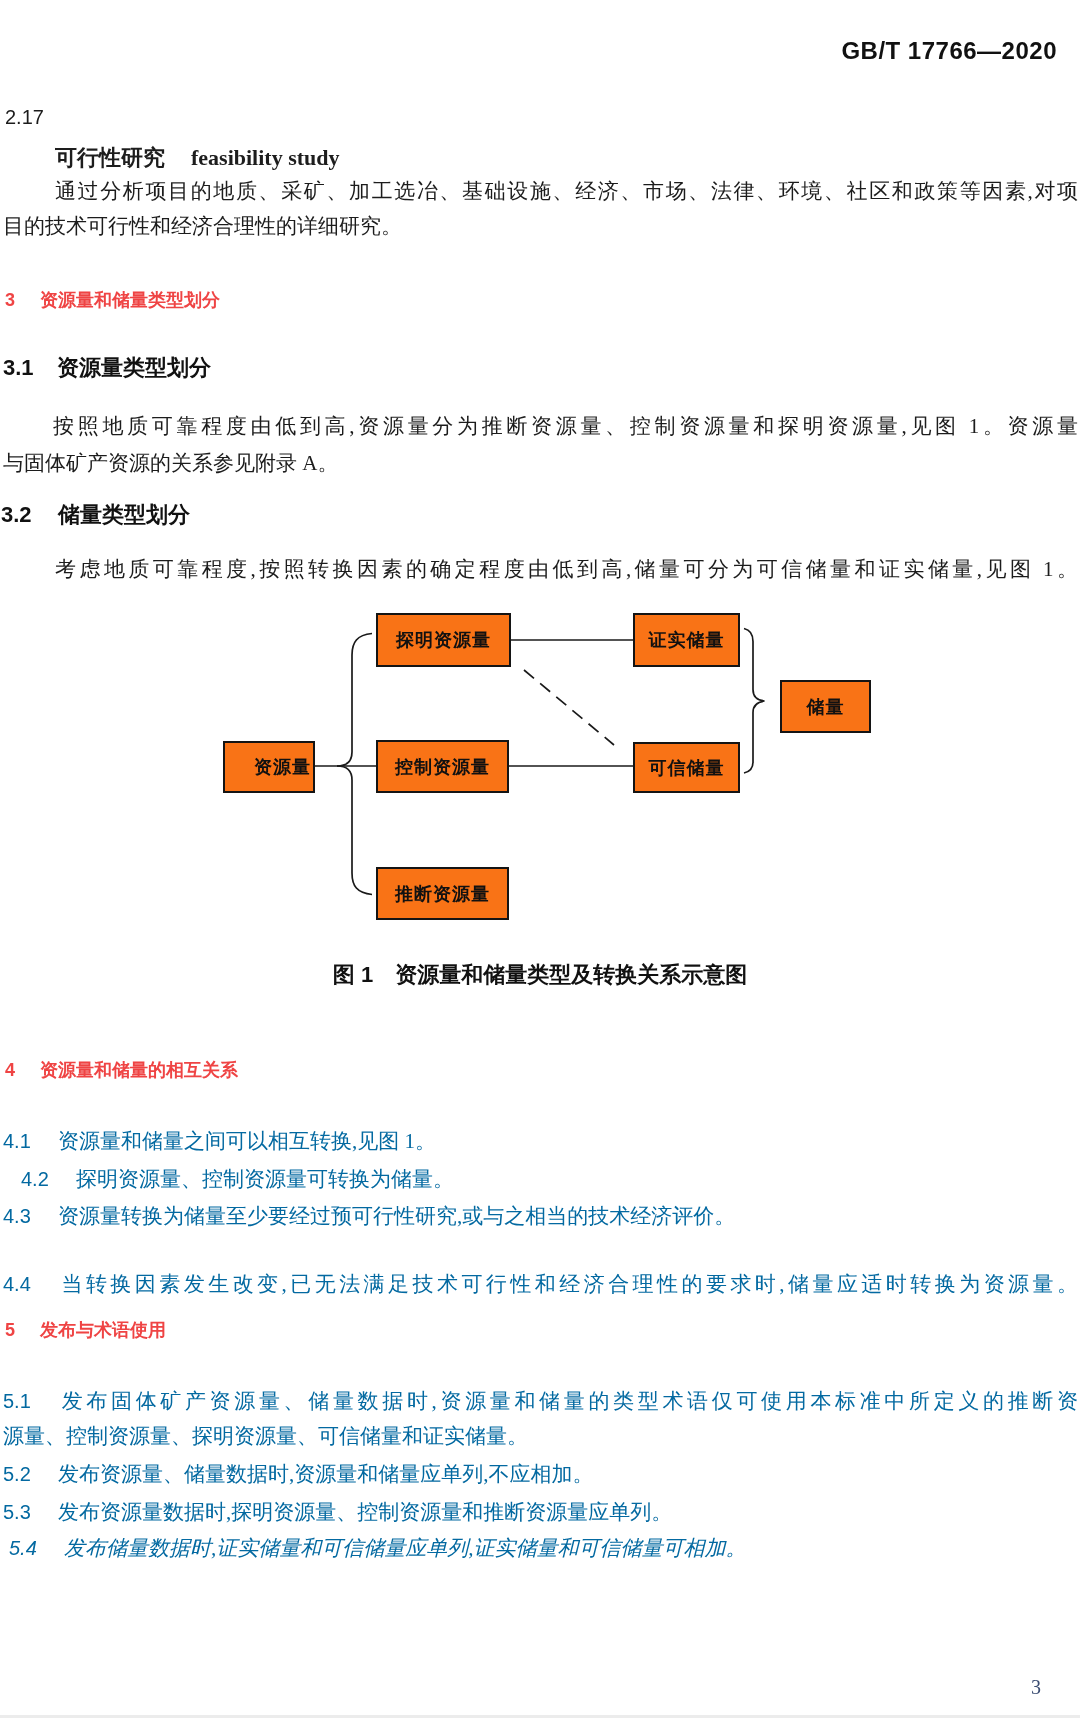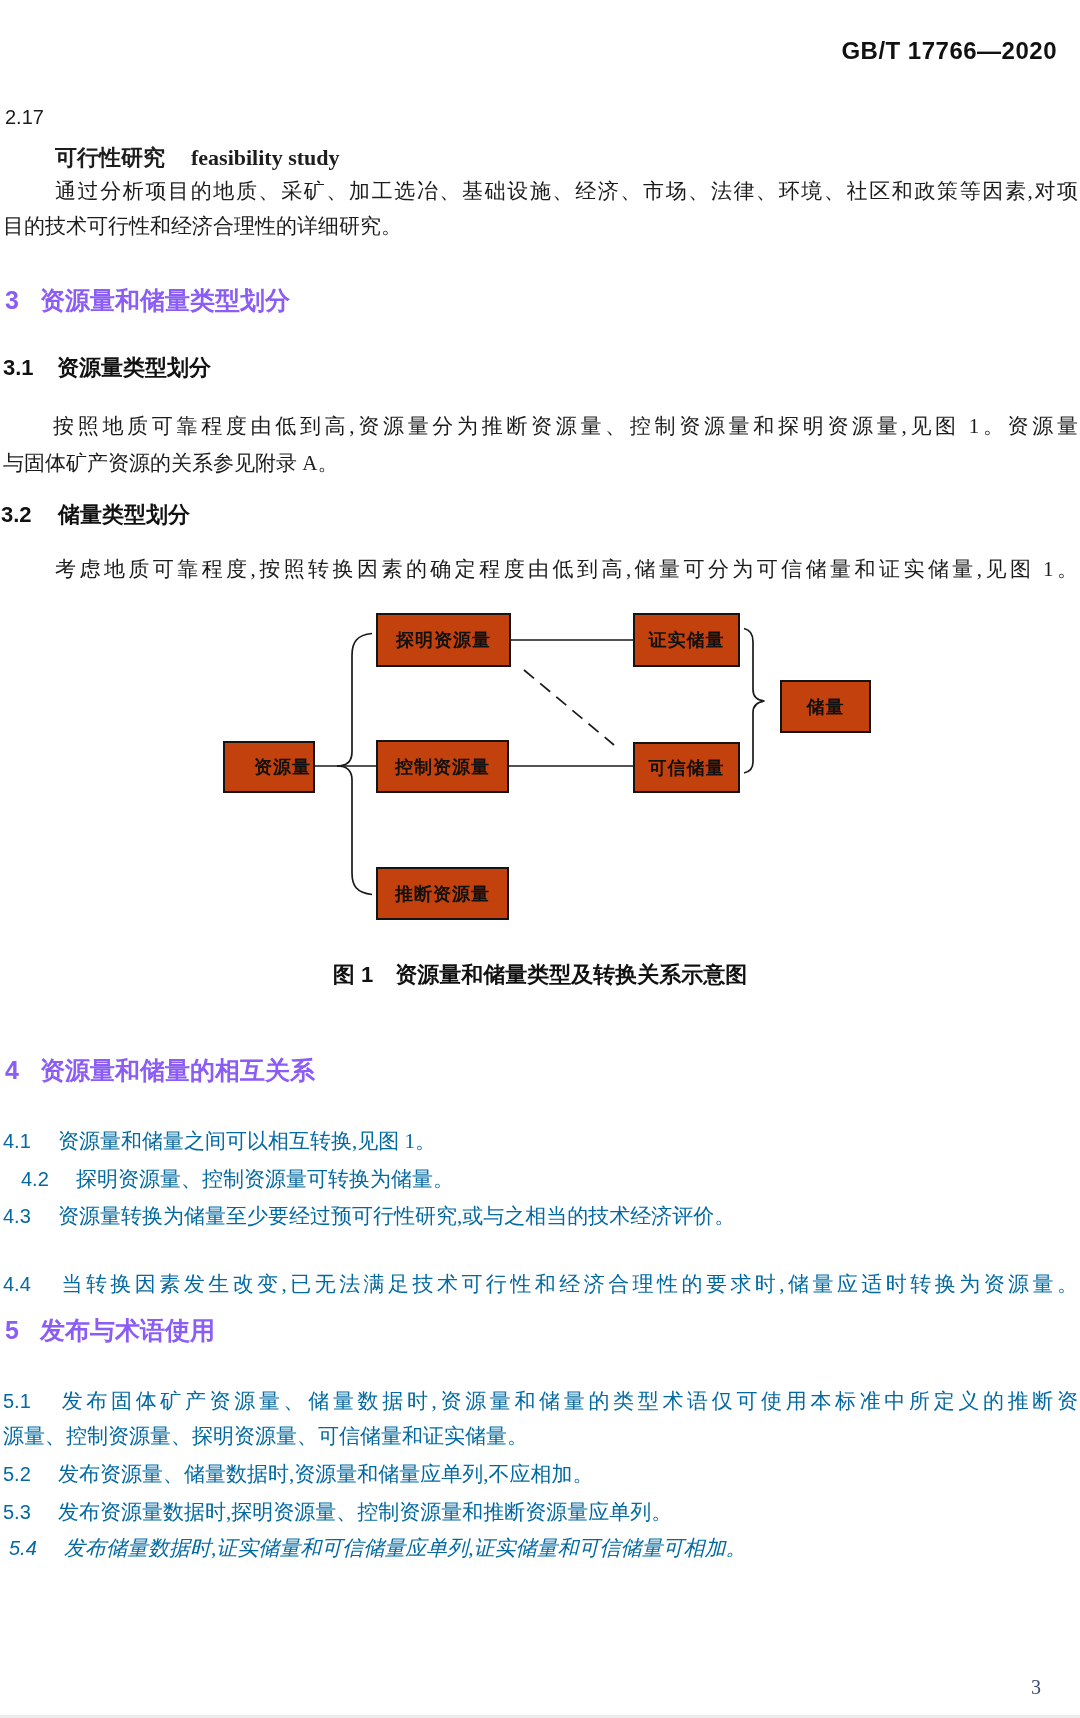--- a/index.html
+++ b/index.html
@@ -19,26 +19,26 @@
   }
   .just{
     white-space:normal;
     text-align:justify;
     text-align-last:justify;
     text-justify:inter-character;
   }
   .h-num{display:inline-block;font-family:"Liberation Sans", sans-serif;}
   .clause-line{font-size:21px;line-height:24px;color:#0369a1;}
   .cnum{display:inline-block;width:55px;font-family:"Liberation Sans", sans-serif;font-size:20px;}
-  .heading1{font-size:25px;font-weight:700;line-height:26px;color:#8b5cf6;font-family:"Liberation Sans", sans-serif;}
+  .heading1{font-size:18px;font-weight:700;line-height:26px;color:#ef4444;font-family:"Liberation Sans", sans-serif;}
   .heading2{font-size:22px;font-weight:700;line-height:25px;color:#111;font-family:"Liberation Sans", sans-serif;}
   .fig-box{
     position:absolute;
     border:2.6px solid #141414;
-    background:#c2410c;
+    background:#f97316;
     display:flex;align-items:center;justify-content:center;
     font-size:18px;font-weight:700;color:#111;
     font-family:"Liberation Serif", serif;
     letter-spacing:1px;
     box-sizing:border-box;
   }
   .page-num{font-size:20px;color:#3b4d72;line-height:22px;}
   .hdr{font-size:24px;font-weight:700;color:#111;letter-spacing:0.5px;
        font-family:"Liberation Sans", sans-serif;line-height:26px;}
   .caption{font-size:22px;font-weight:700;color:#111;

